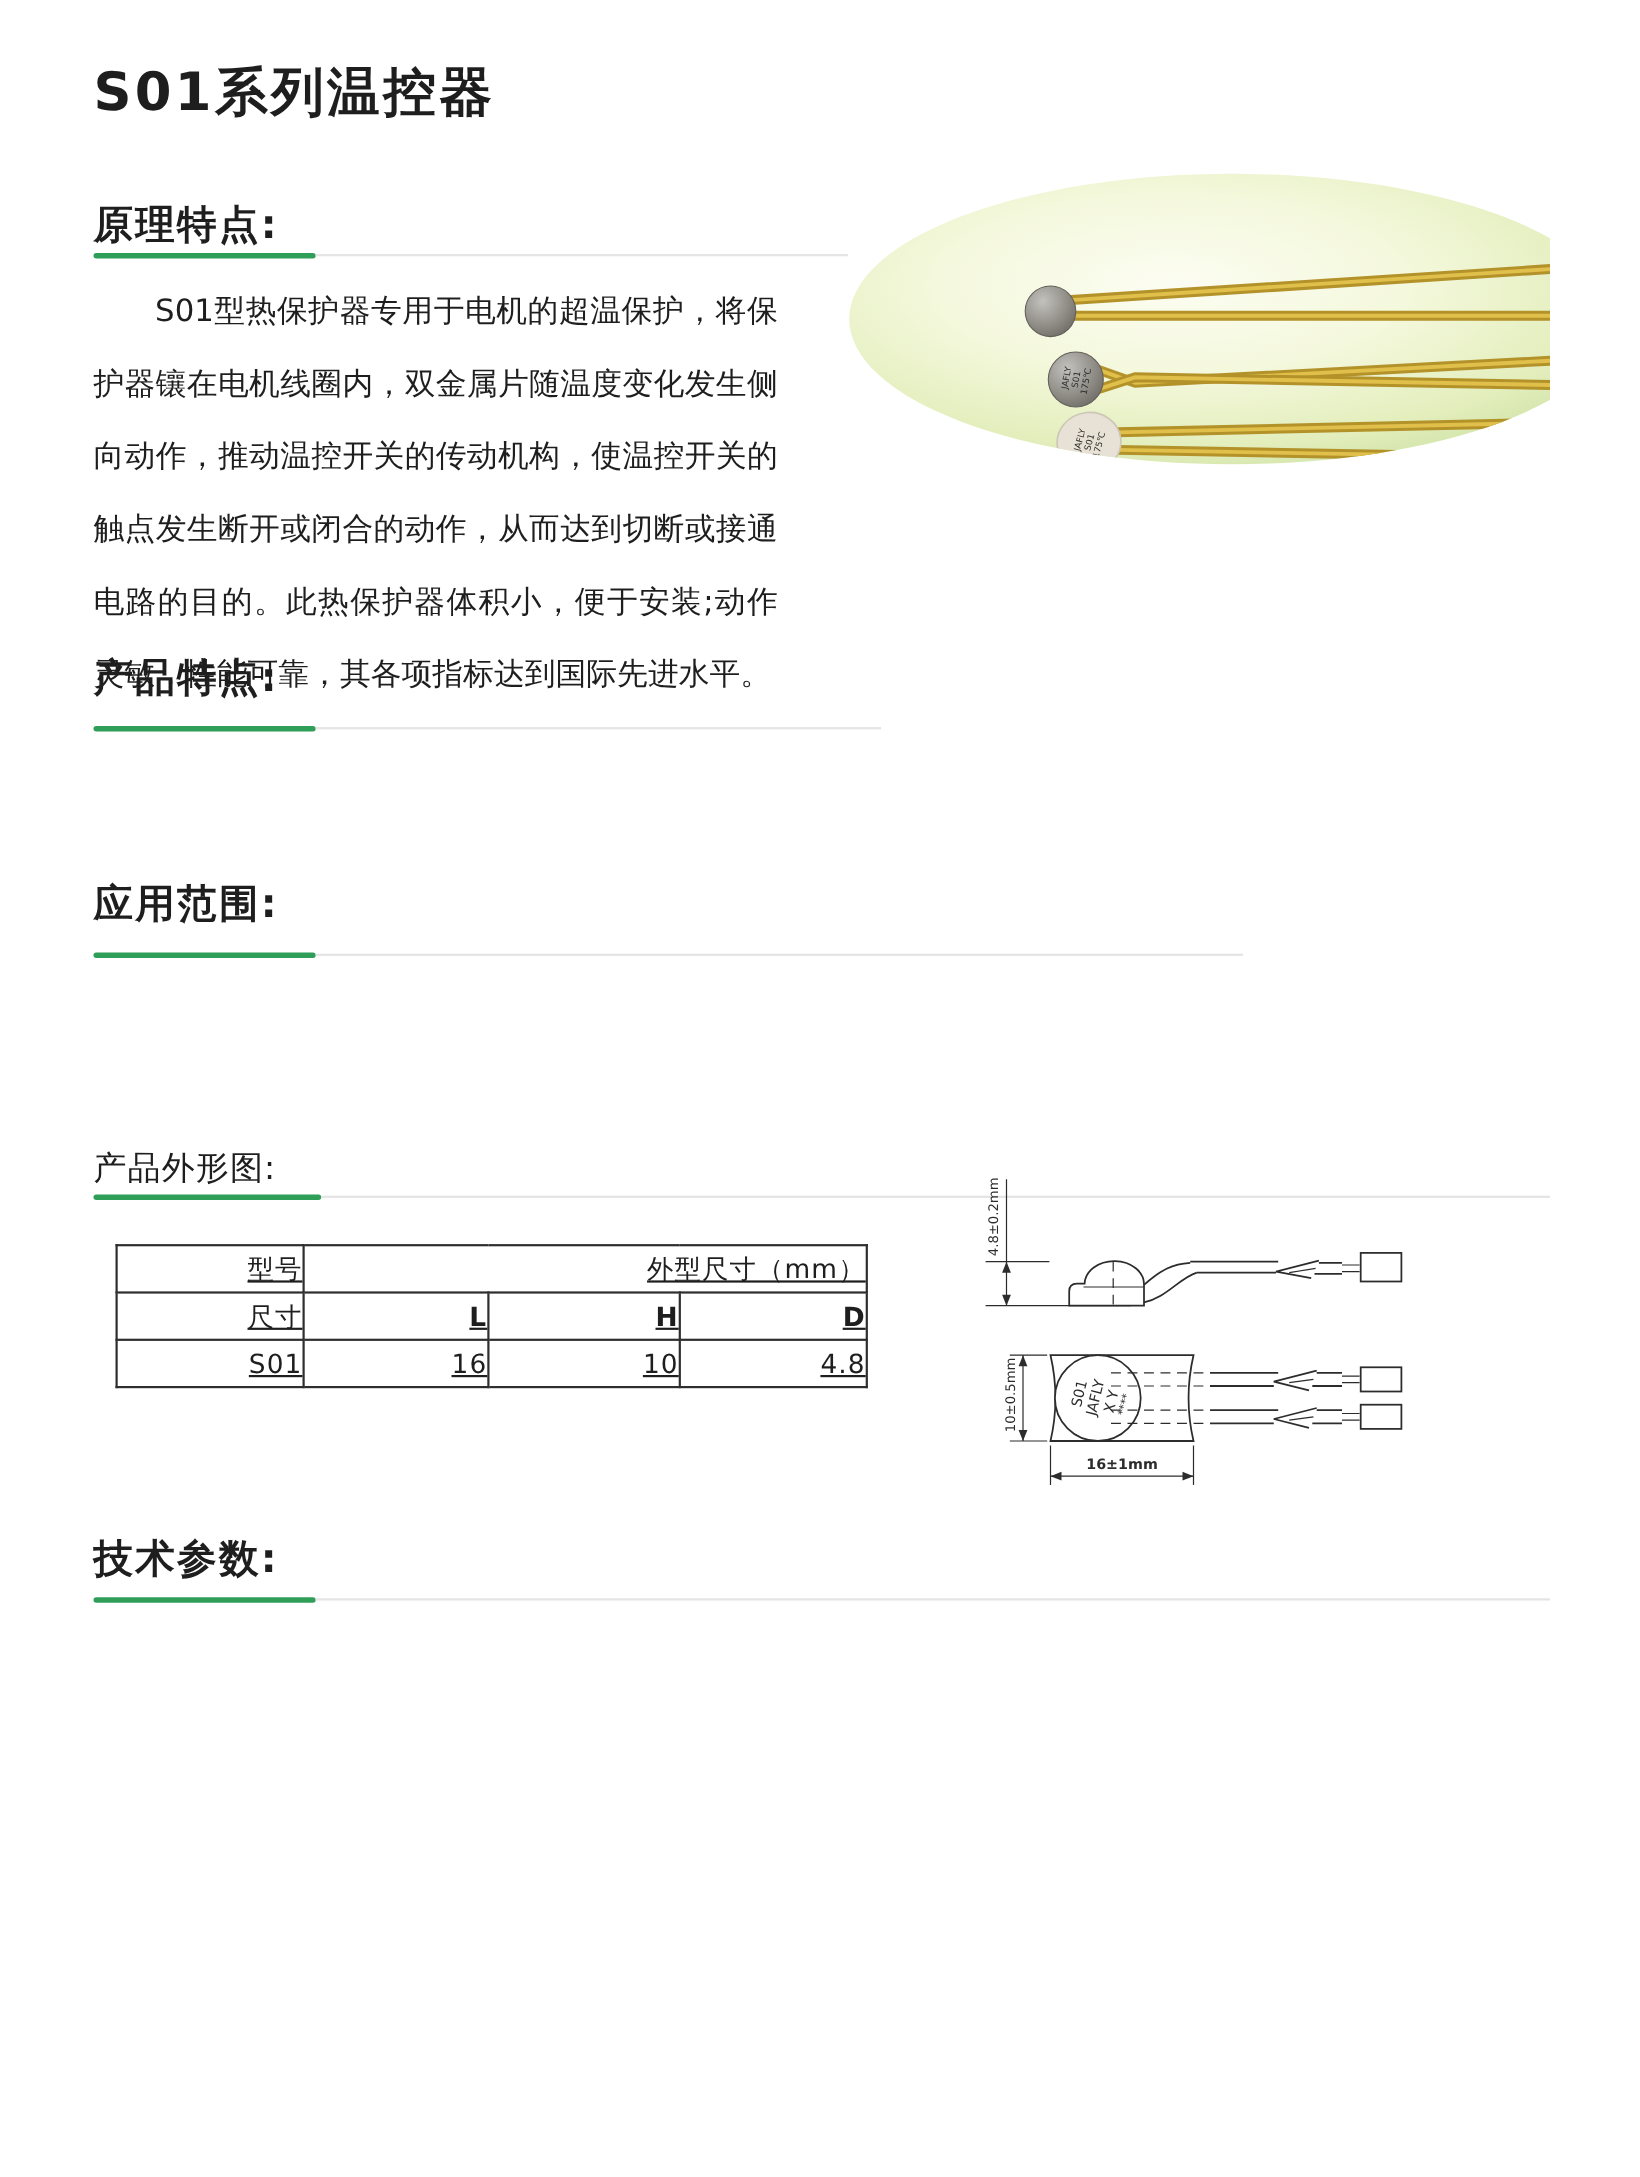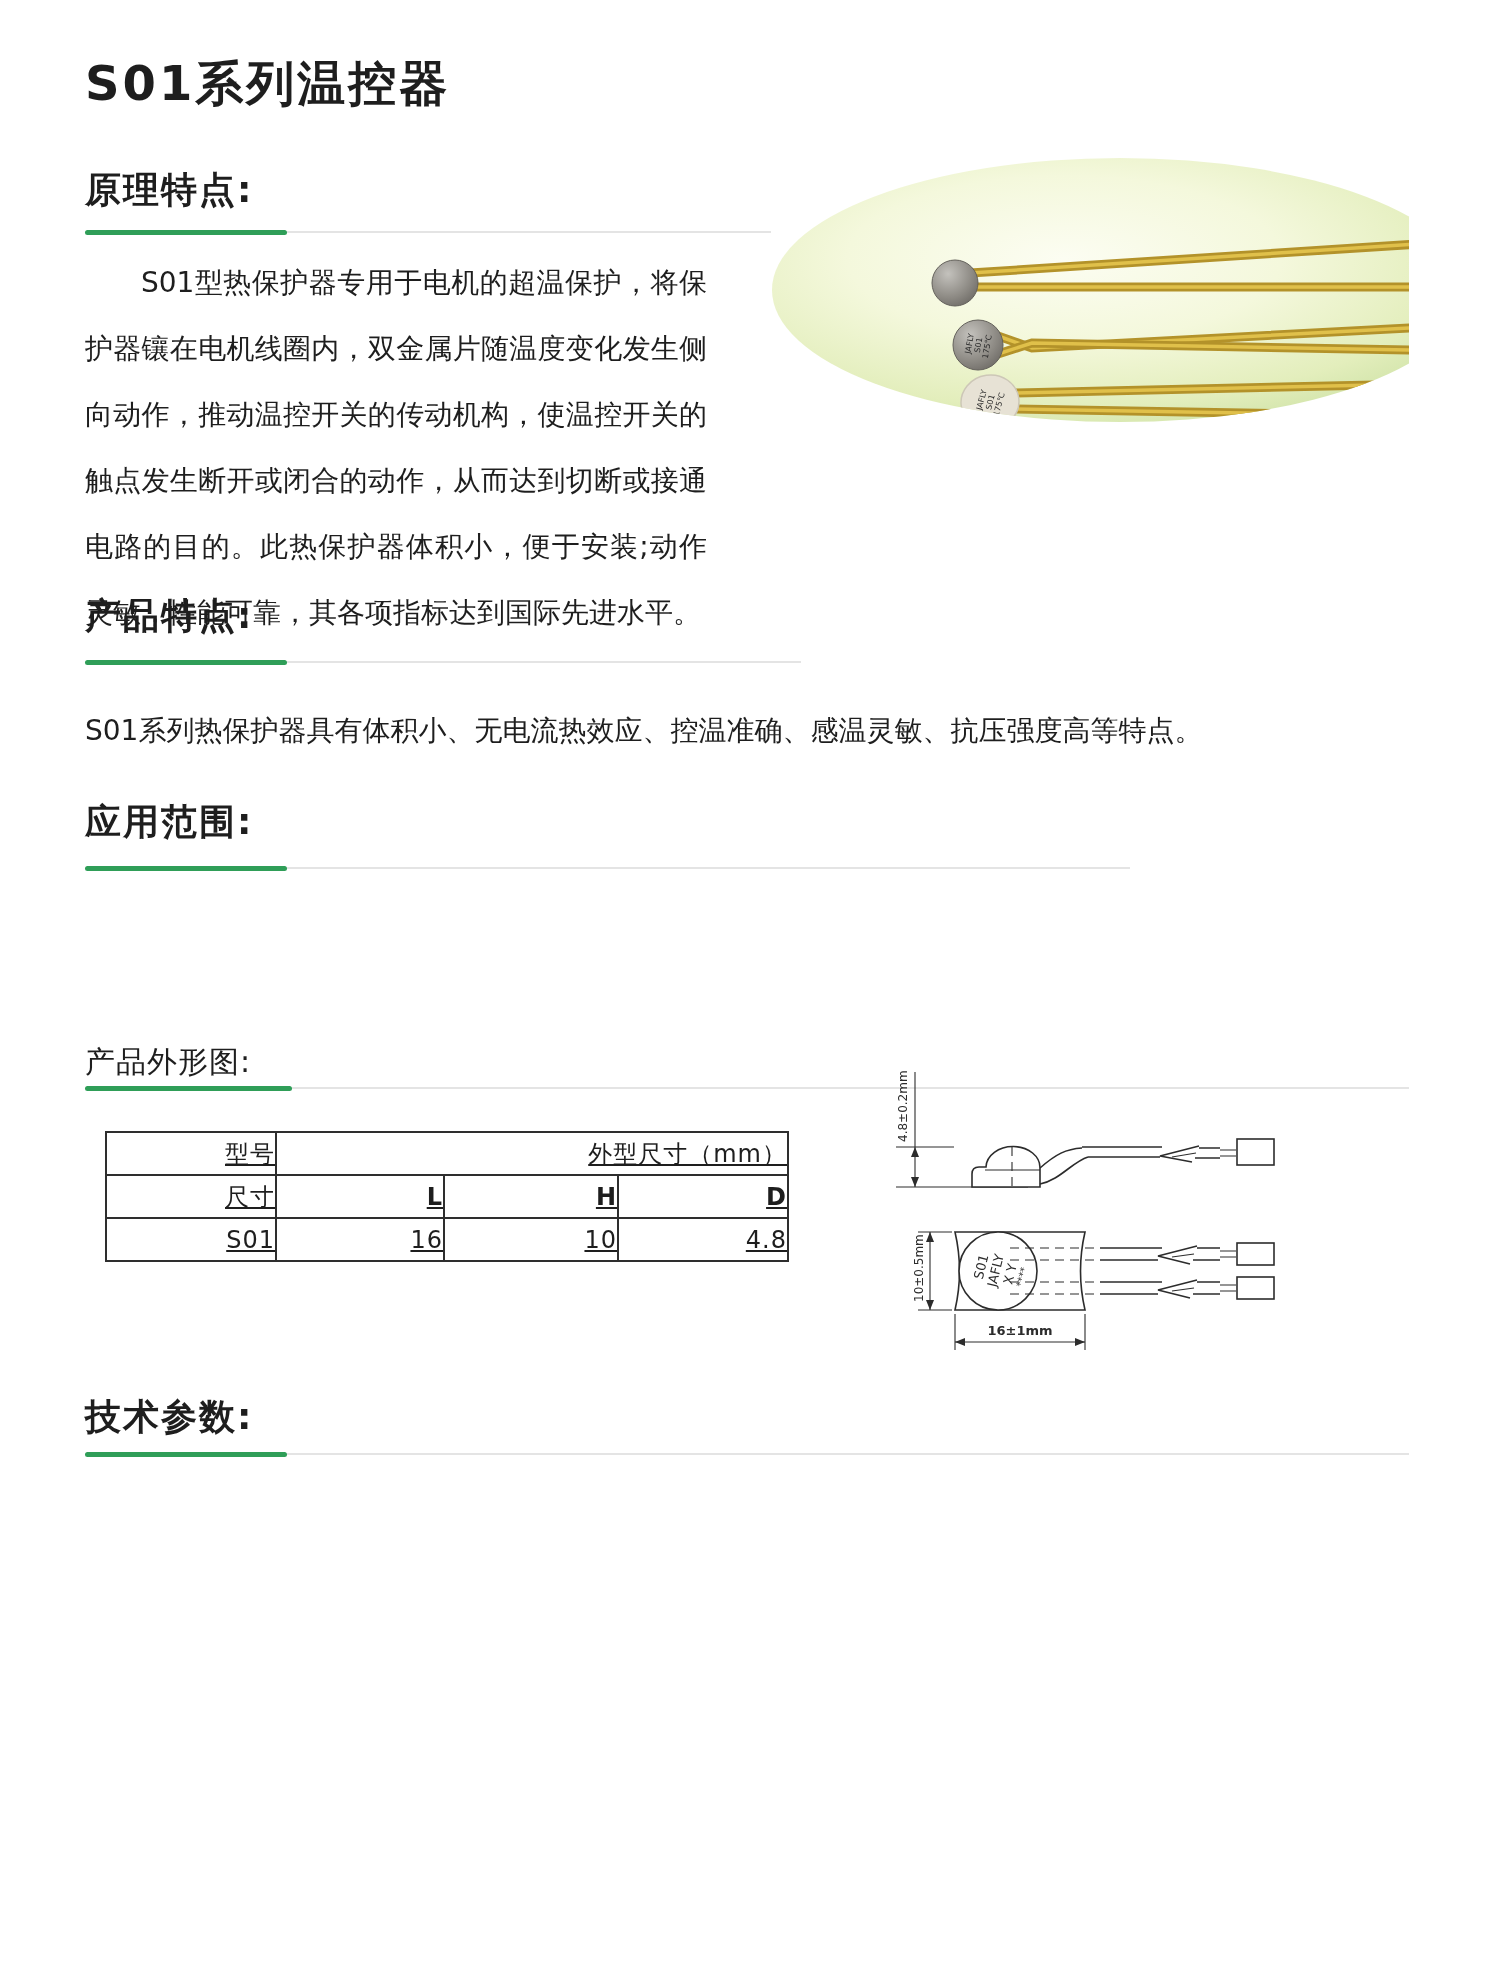--- a/index.html
+++ b/index.html
@@ -38,21 +38,21 @@
   .draw .dash{stroke-dasharray:9 6;}
   .draw .thin{stroke-width:1.1;}
 </style>
 </head>
 <body>
 
 <div class="page">
 
   <div class="abs doc-title" style="left:85px;top:52px;">S01系列温控器</div>
 
-  <div class="abs sec-h" style="left:85px;top:166px;">原理特点:</div>
+  <div class="abs sec-h" style="left:85px;top:180px;">原理特点:</div>
   <div class="abs rule" style="left:85px;top:230px;width:686px;">
     <span class="rule-green" style="width:202px"></span>
     <span class="rule-gray"></span>
   </div>
   <div class="abs body-text para" style="left:85px;top:250px;">S01型热保护器专用于电机的超温保护，将保护器镶在电机线圈内，双金属片随温度变化发生侧向动作，推动温控开关的传动机构，使温控开关的触点发生断开或闭合的动作，从而达到切断或接通电路的目的。此热保护器体积小，便于安装;动作灵敏，性能可靠，其各项指标达到国际先进水平。</div>
 
   <div class="abs" style="left:770px;top:155px;width:700px;height:270px;">
     <svg width="700" height="270" viewBox="0 0 700 270">
       <defs>
         <radialGradient id="pg" cx="42%" cy="38%" r="78%">
@@ -111,21 +111,20 @@
         </g>
       </g>
     </svg>
   </div>
 
   <div class="abs sec-h" style="left:85px;top:592px;">产品特点:</div>
   <div class="abs rule" style="left:85px;top:660px;width:716px;">
     <span class="rule-green" style="width:202px"></span>
     <span class="rule-gray"></span>
   </div>
-  <div class="abs body-text" style="left:85px;top:698px;white-space:nowrap;">S01系列热保护器具有体积小、无电流热效应、控温准确、感温灵敏、抗压强度高等特点。</div>
 
   <div class="abs sec-h" style="left:85px;top:798px;">应用范围:</div>
   <div class="abs rule" style="left:85px;top:866px;width:1045px;">
     <span class="rule-green" style="width:202px"></span>
     <span class="rule-gray"></span>
   </div>
 
   <div class="abs sec-h-sm" style="left:85px;top:1042px;">产品外形图:</div>
   <div class="abs rule" style="left:85px;top:1086px;width:1340px;">
     <span class="rule-green" style="width:207px"></span>

